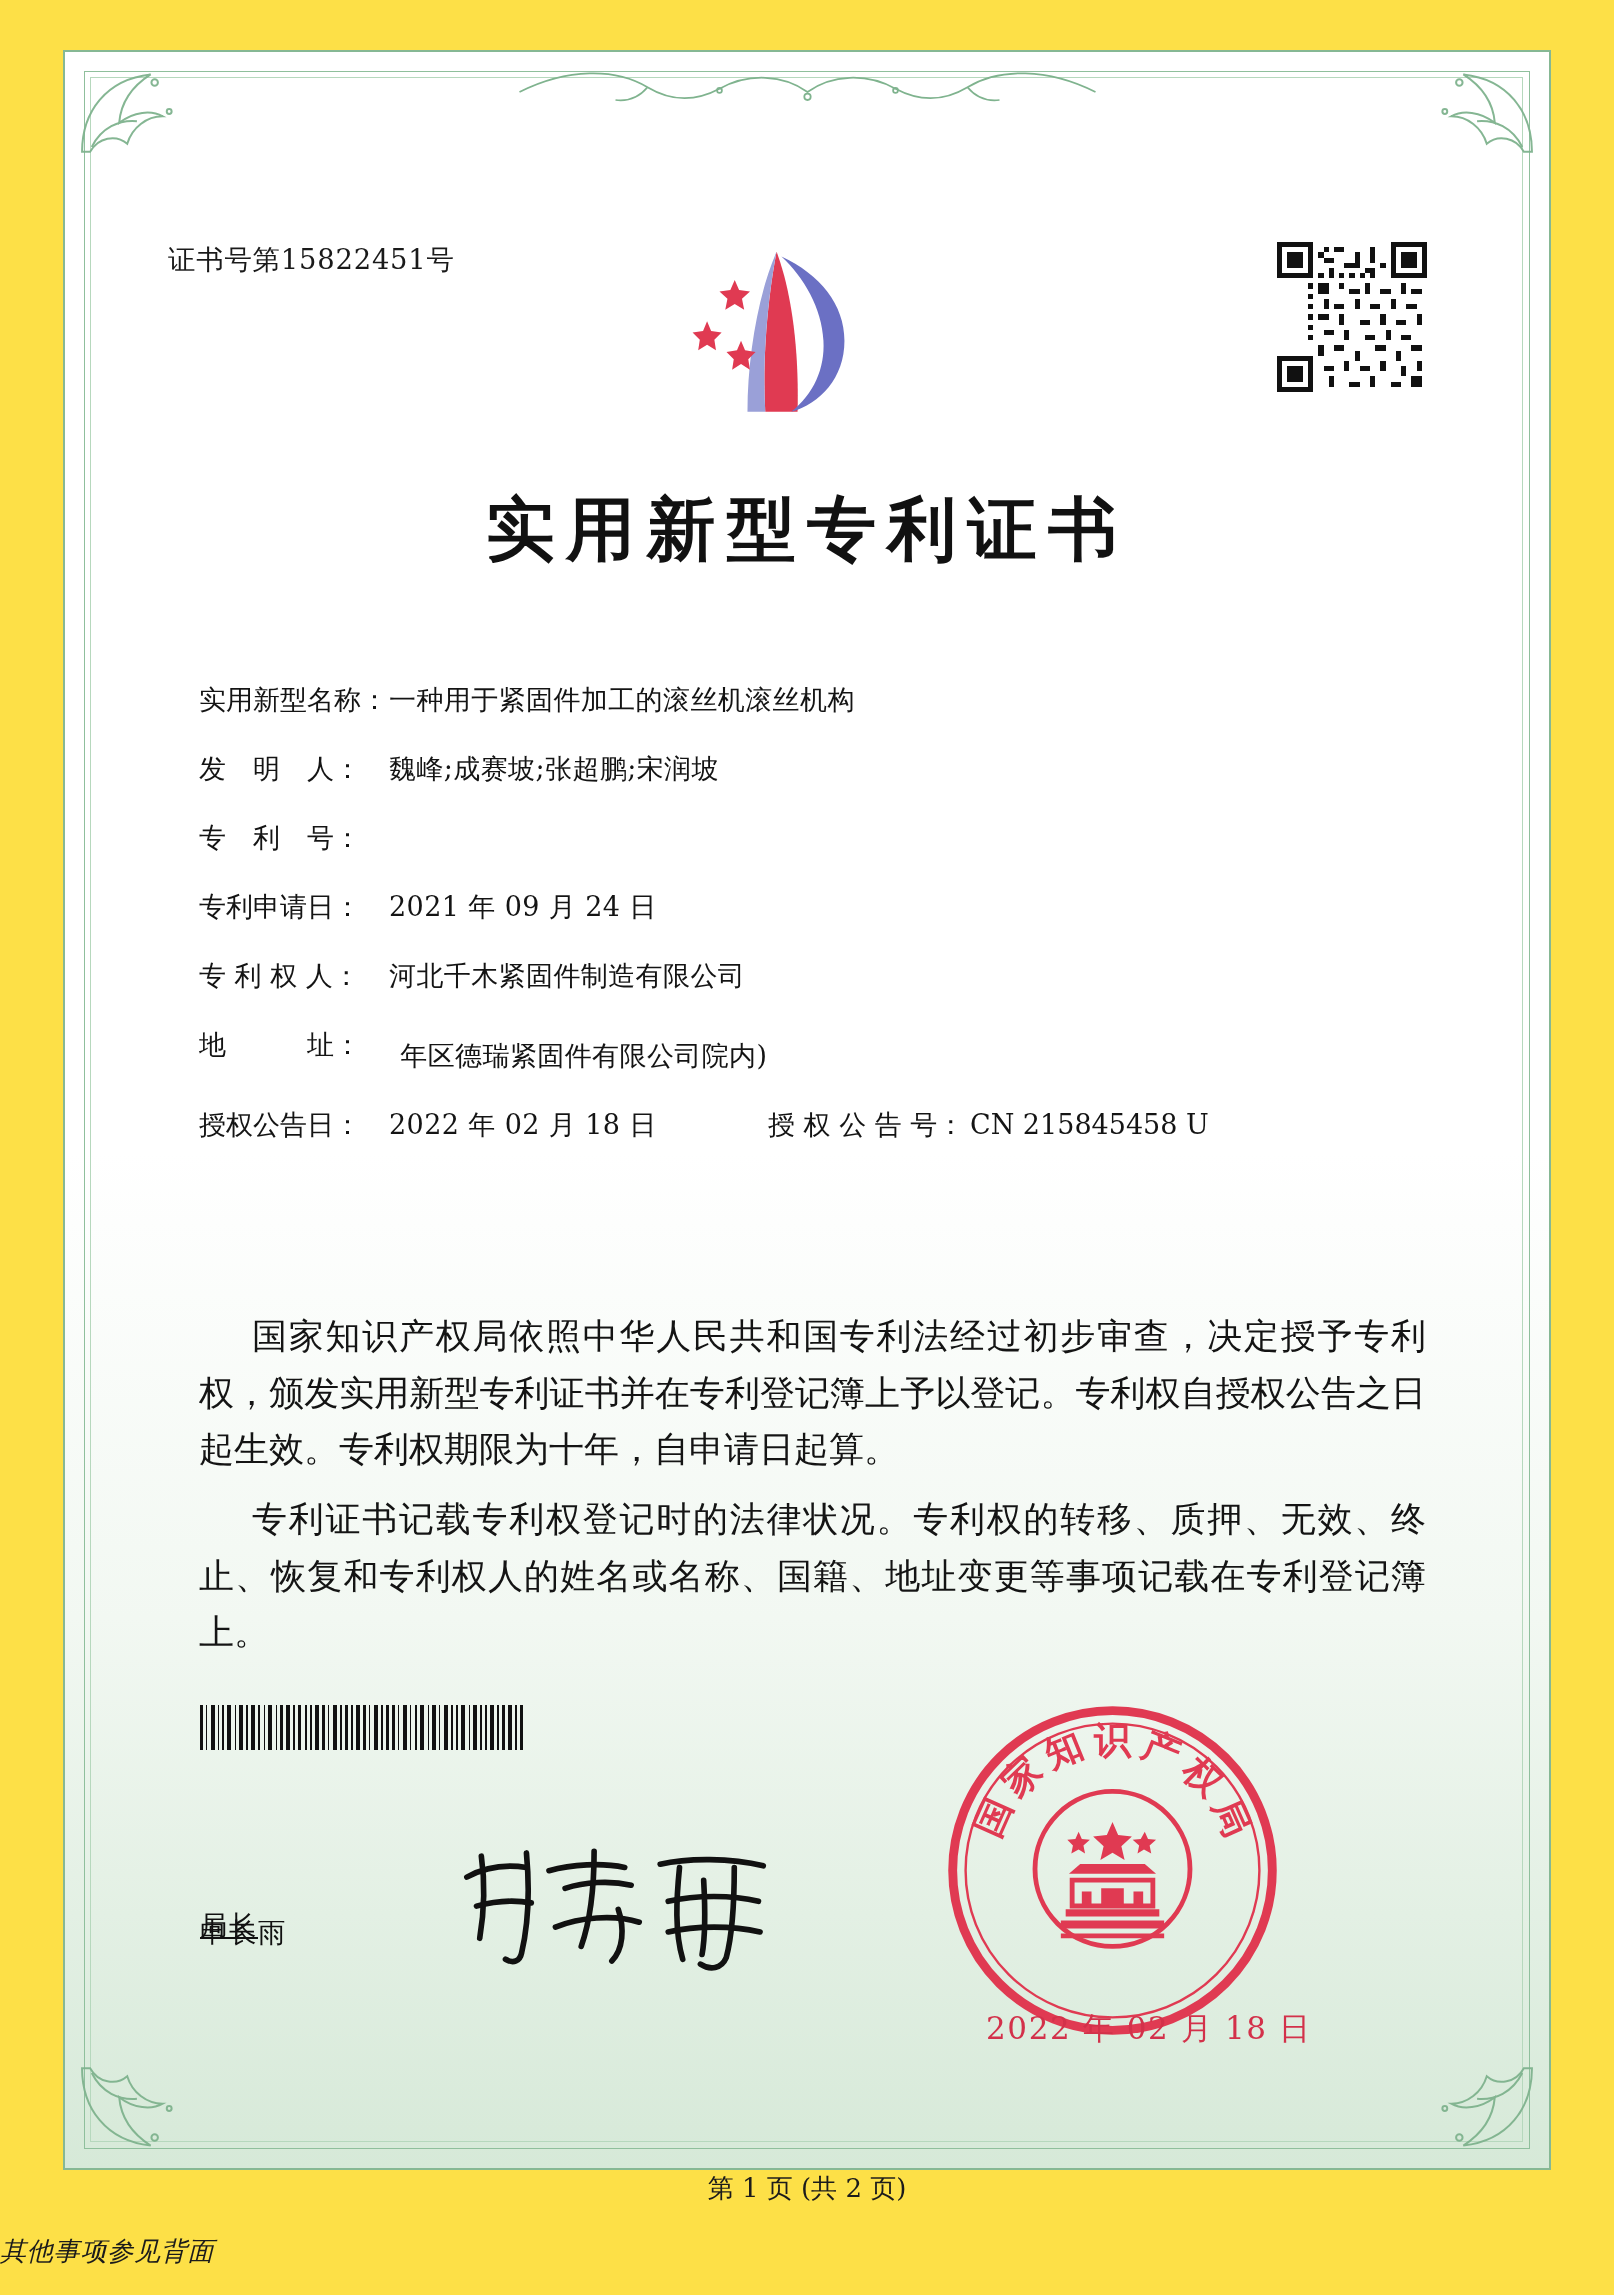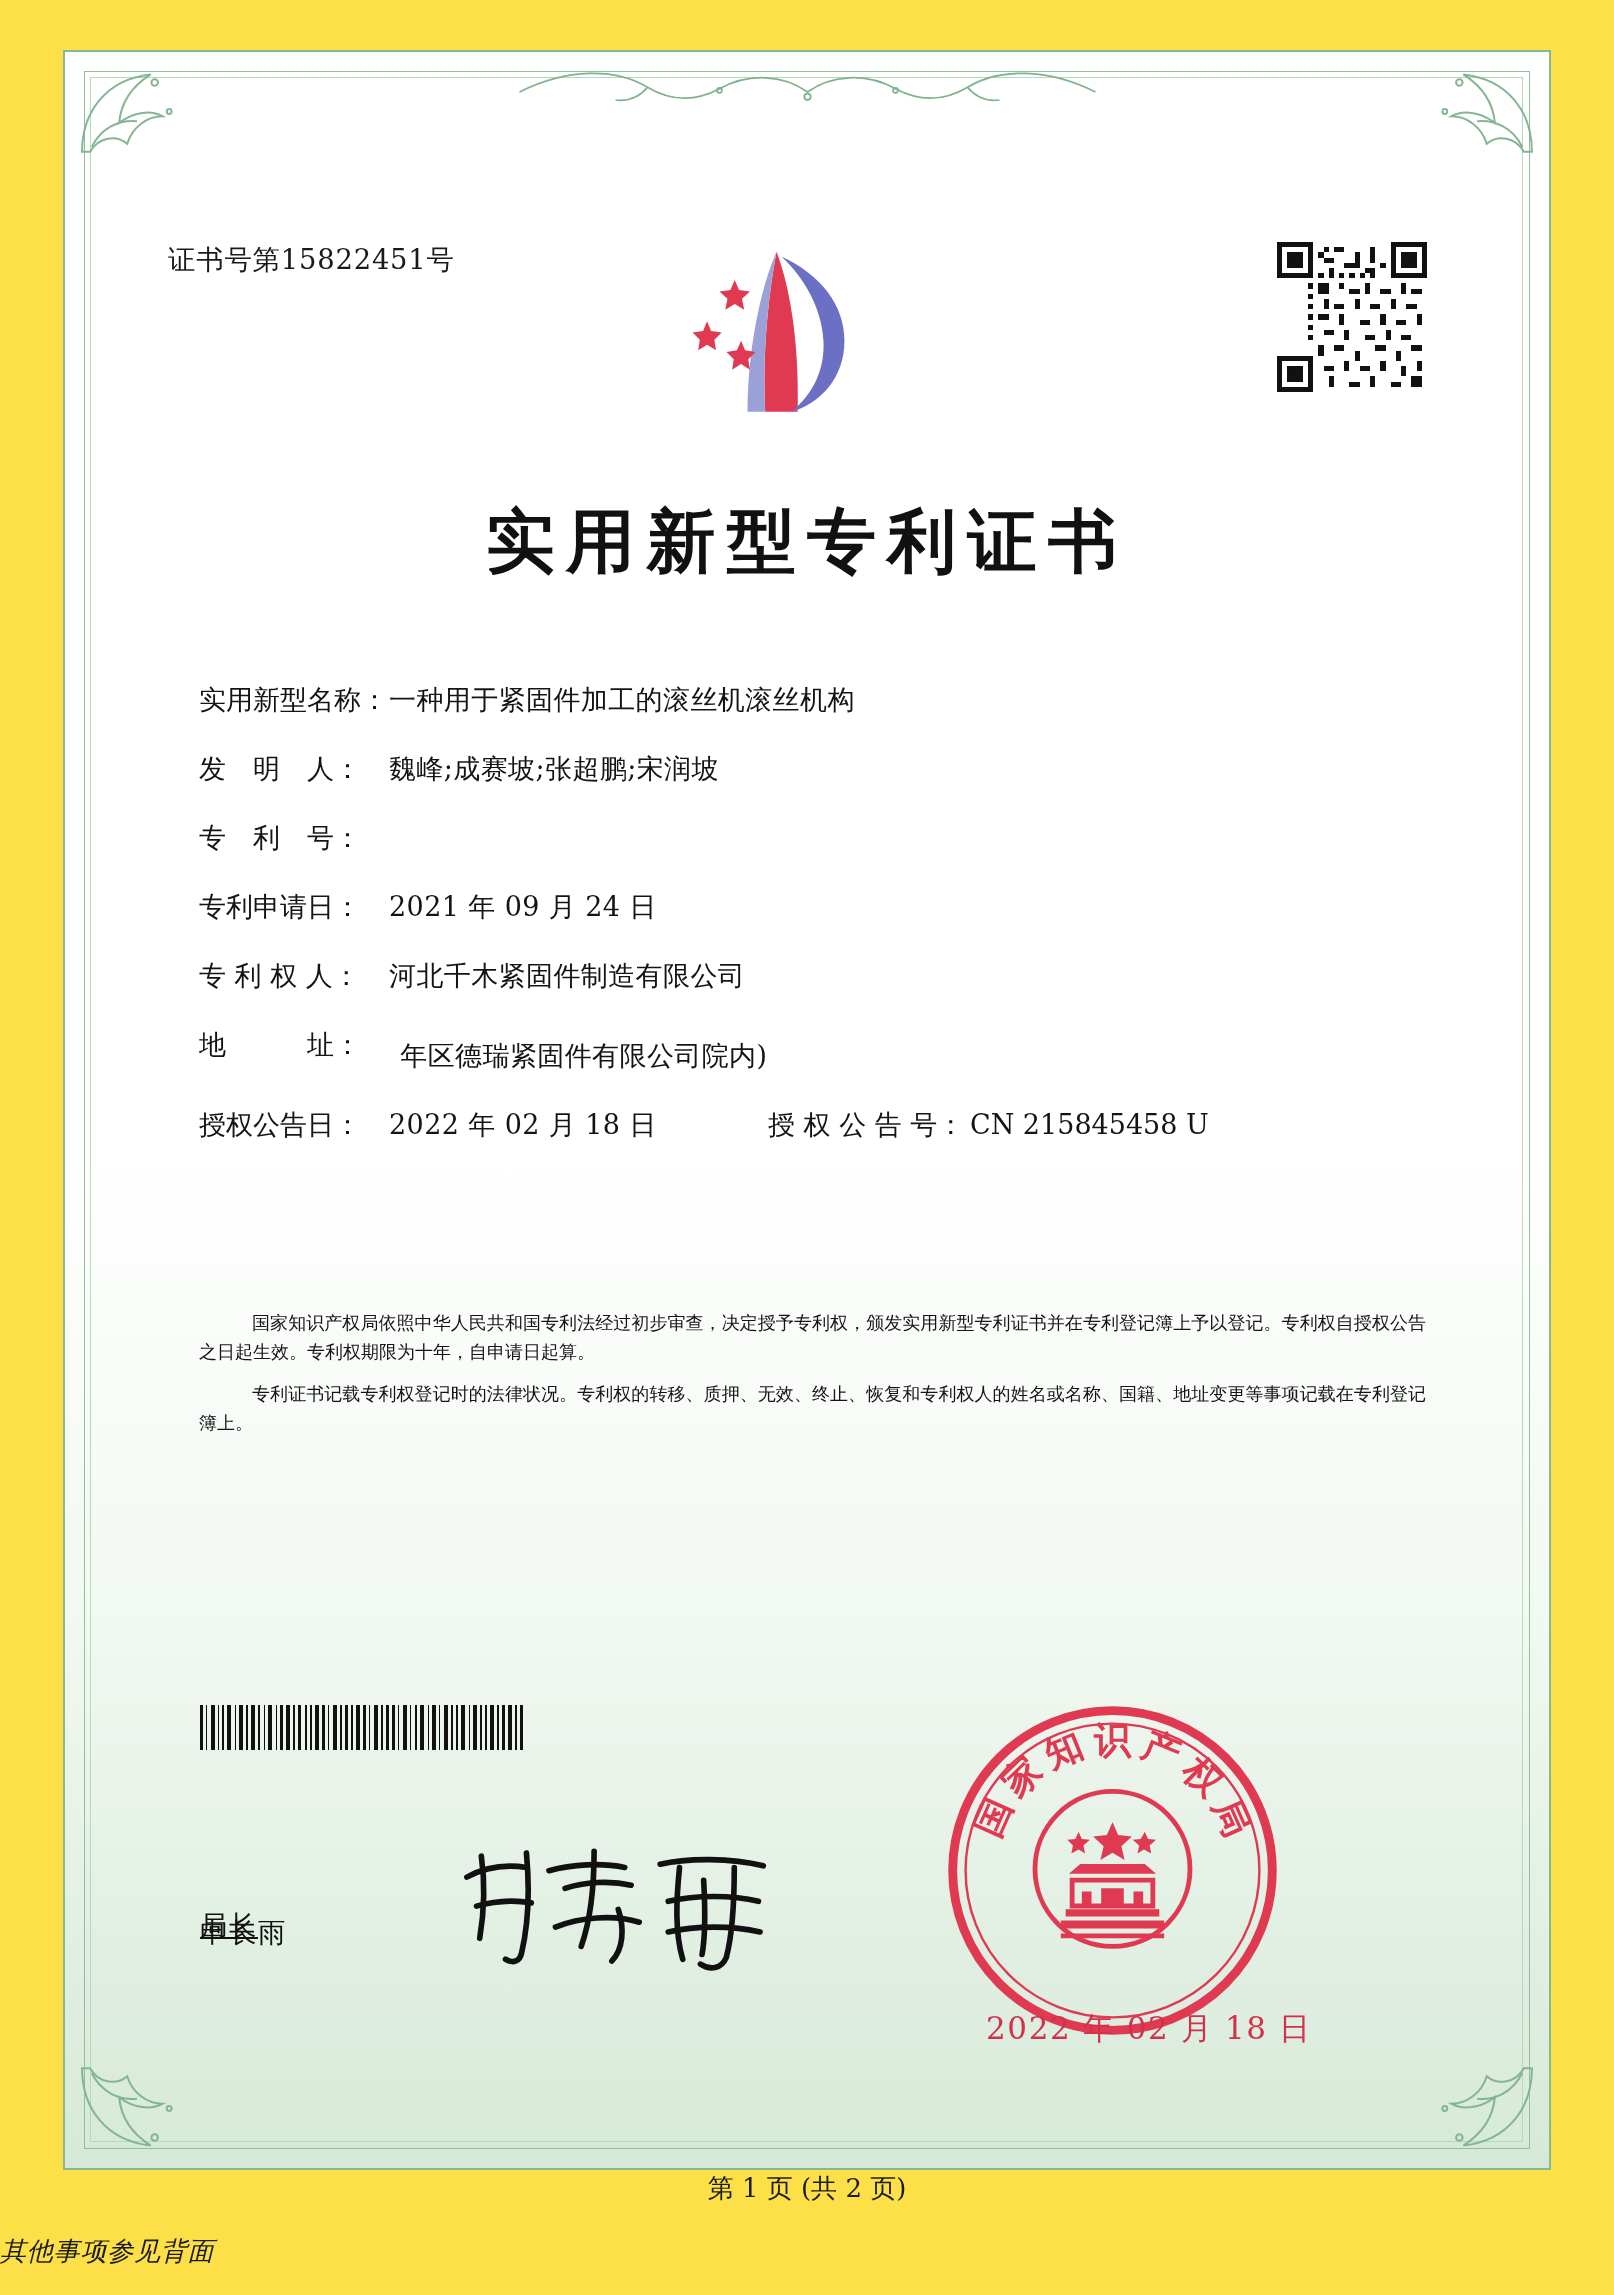--- a/index.html
+++ b/index.html
@@ -106,21 +106,20 @@
     position: absolute;
     left: 0;
     top: 484px;
     width: 1614px;
     text-align: center;
     font-size: 69px;
     font-weight: bold;
     letter-spacing: 11.3px;
     color: #111;
     font-family: "DejaVu Serif", "Liberation Serif", serif;
-    margin-top: 12px;
   }
 
   
   .fields {
     position: absolute;
     left: 199px;
     top: 686px;
     width: 1227px;
     font-size: 27px;
     color: #141414;
@@ -153,21 +152,21 @@
     white-space: nowrap;
   }
   .dual-value2 { flex: 1; }
 
   
   .paras {
     position: absolute;
     left: 199px;
     top: 1308px;
     width: 1227px;
-    font-size: 18px;
+    font-size: 35px;
     line-height: 1.62;
     color: #141414;
     text-align: justify;
   }
   .paras p { margin: 0 0 13px 0; text-indent: 53px; }
 
   
   .barcode {
     position: absolute;
     left: 199px;

